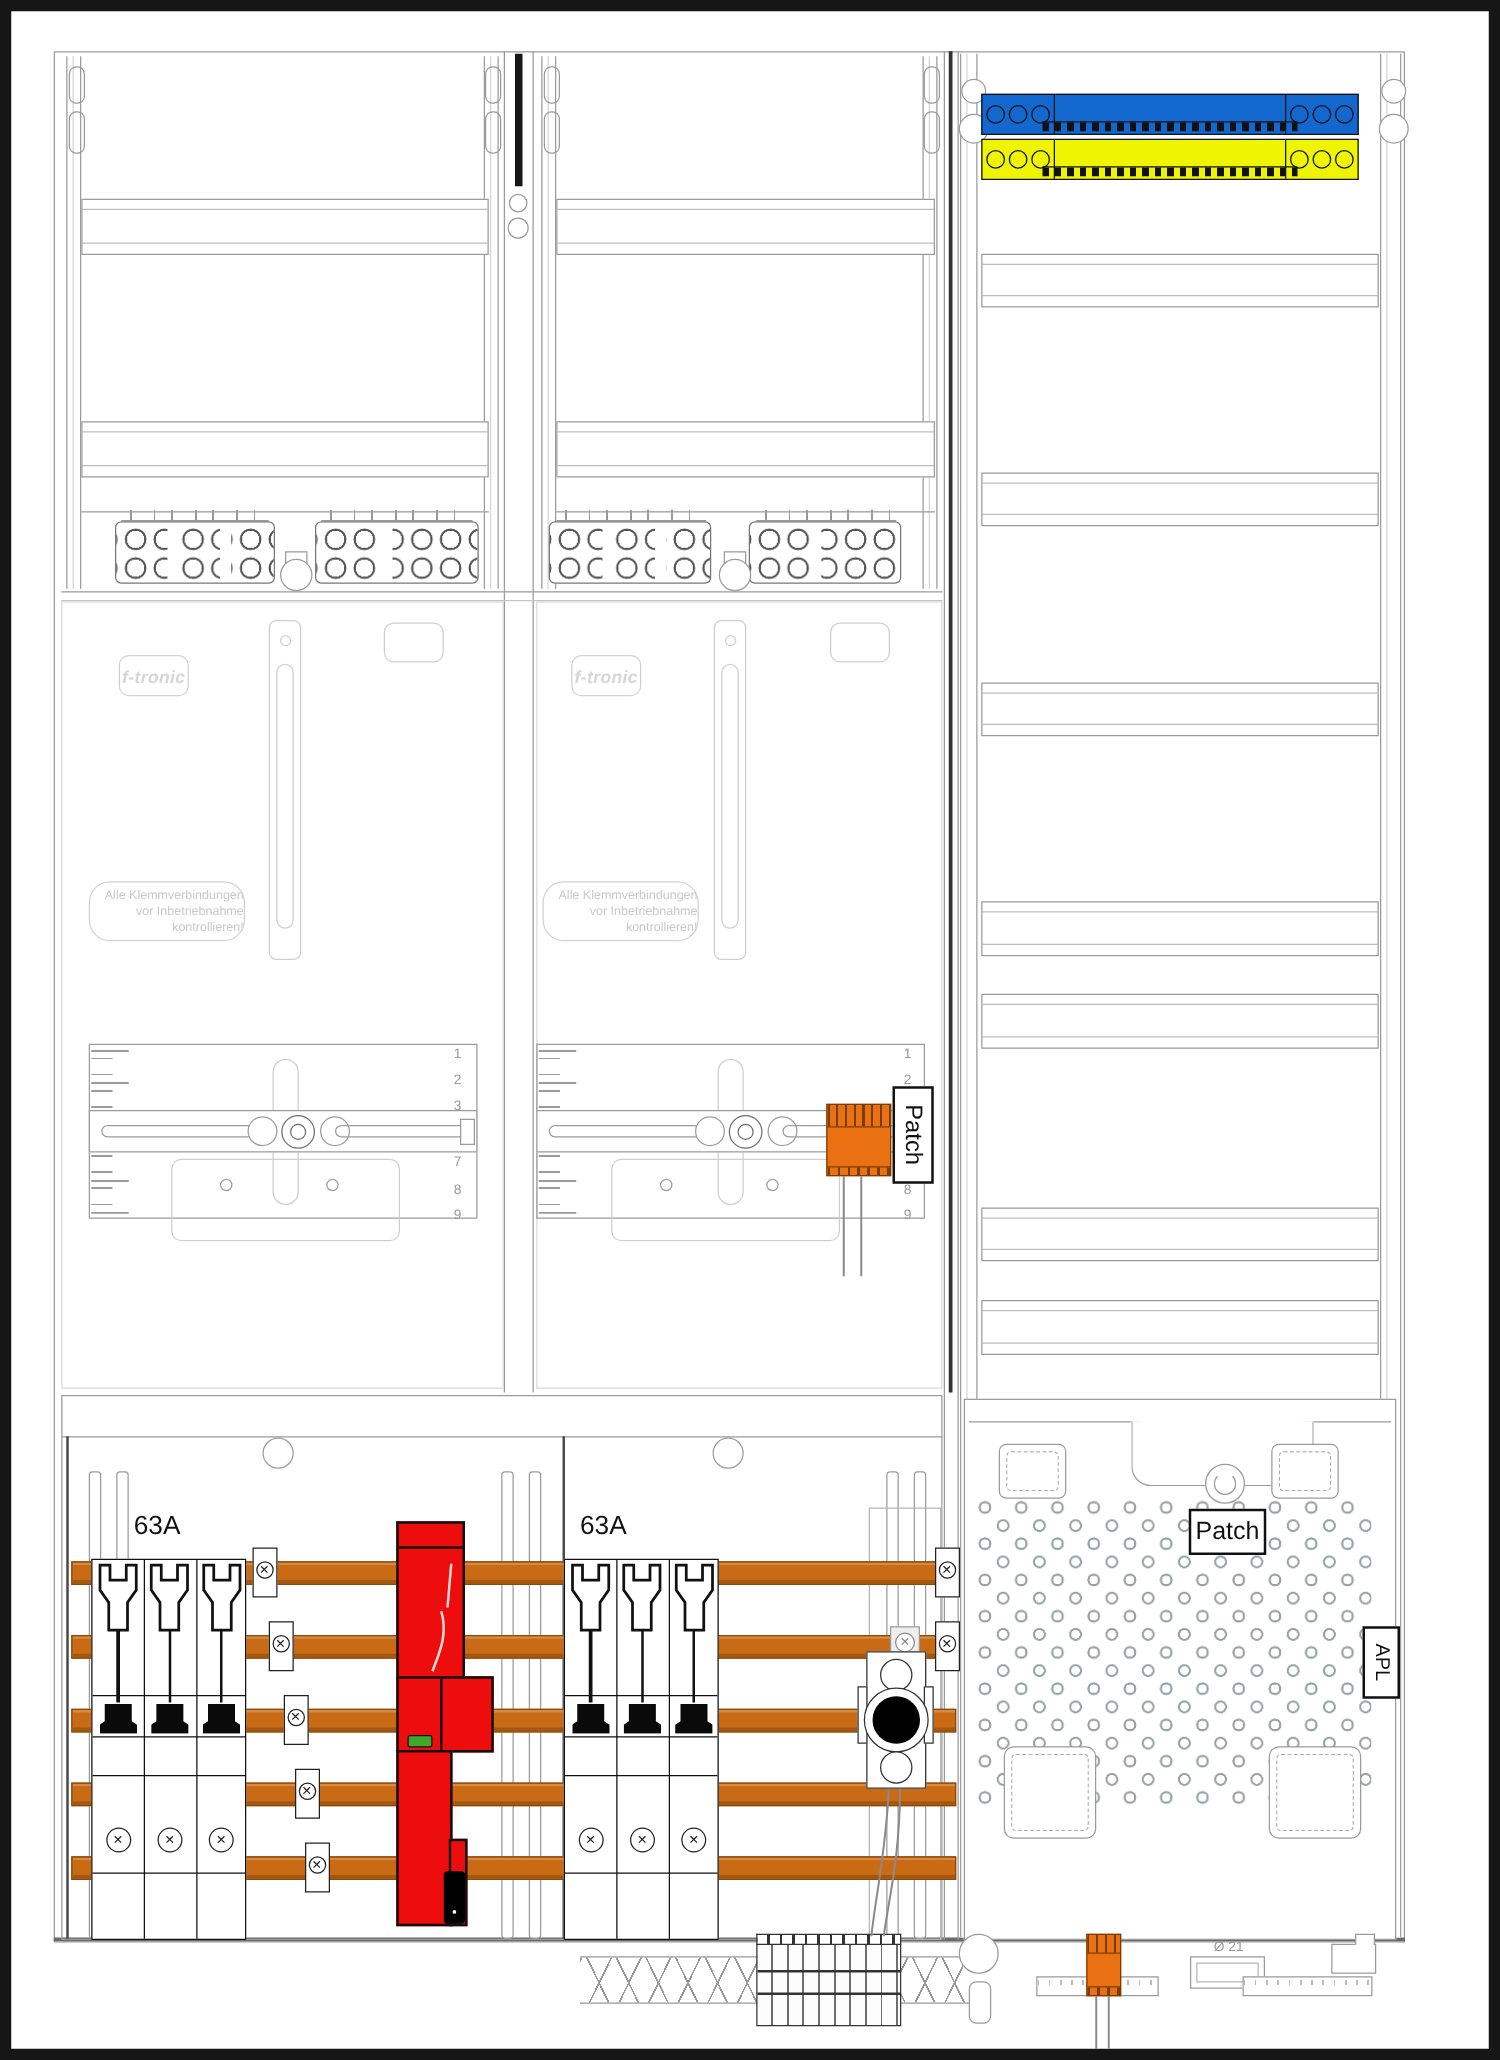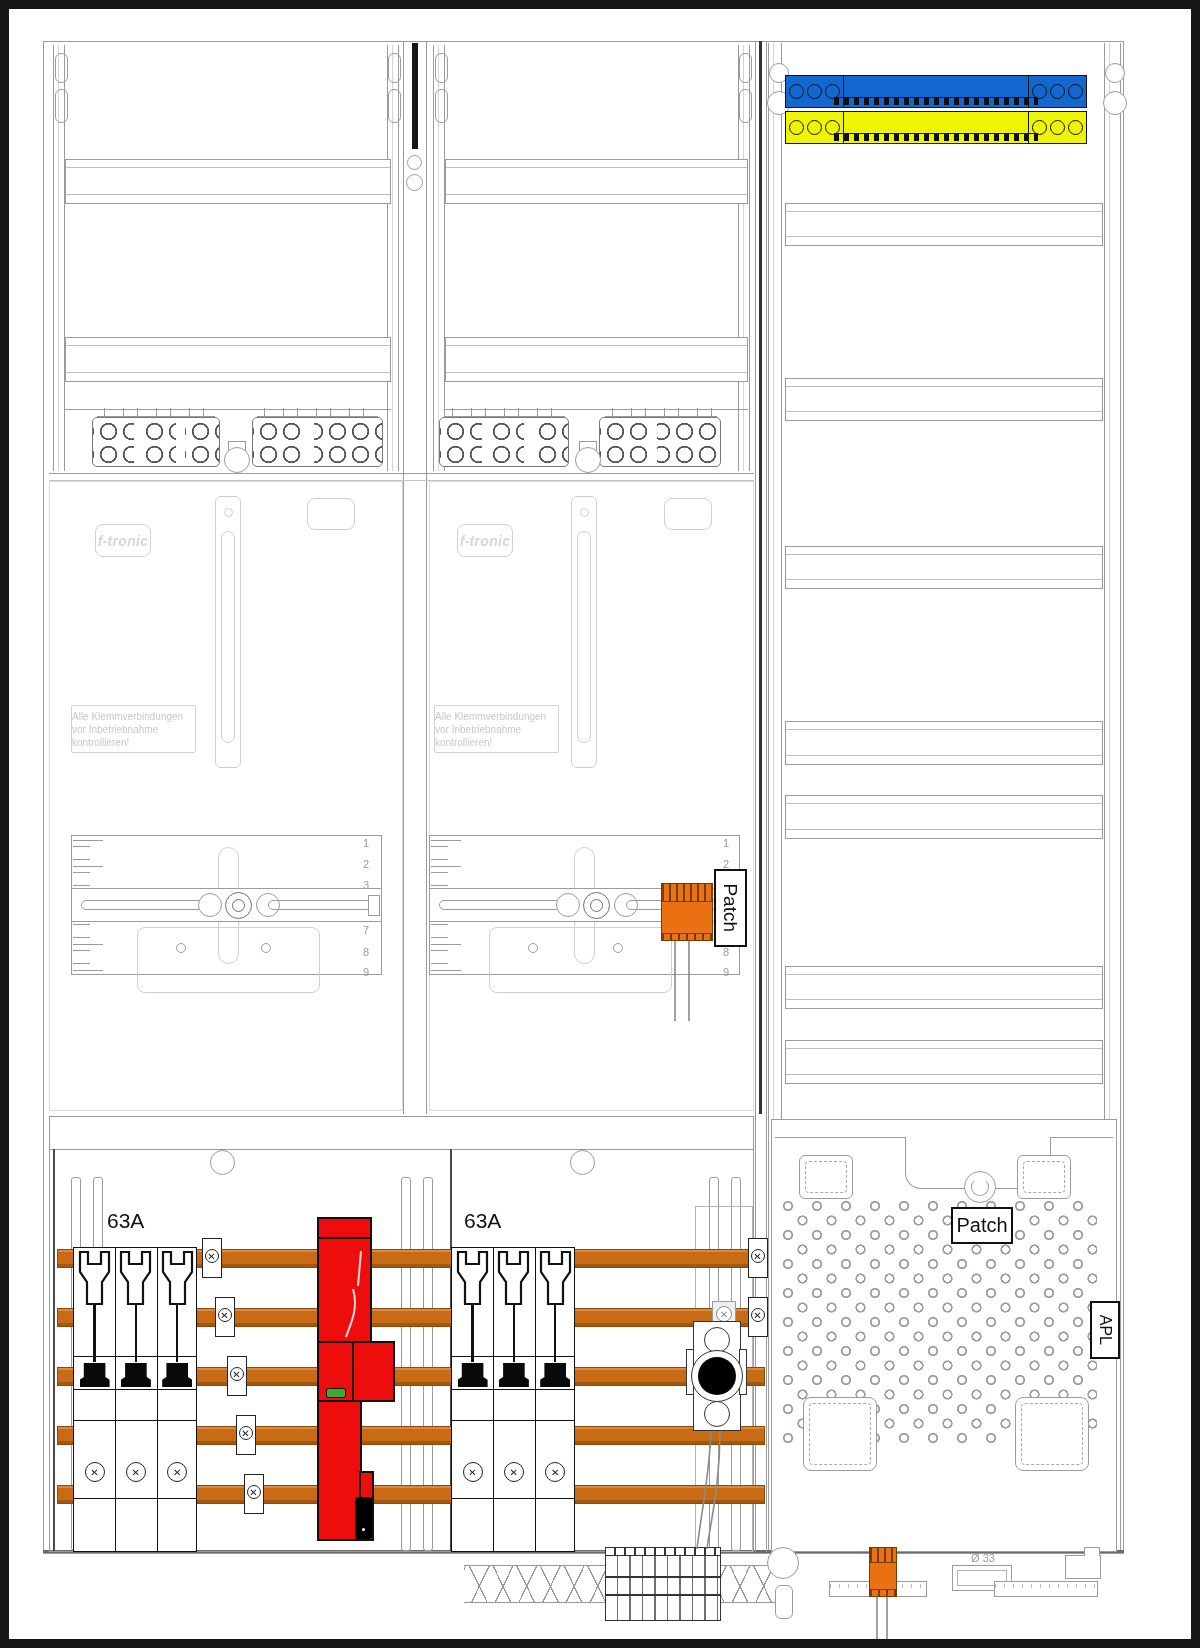--- a/index.html
+++ b/index.html
@@ -46,22 +46,22 @@
   .connbox{position:absolute;width:20px;height:40px;background:#fff;border:1.6px solid #222;z-index:3}
   .breaker{position:absolute;width:124px;height:305px;background:#fff;border:1.8px solid #111;z-index:3}
   .bline{position:absolute;left:0;right:0;height:1.3px;background:#111}
   .vdiv{position:absolute;top:0;bottom:0;width:1.3px;background:#111}
   .stem{position:absolute;width:2.4px;background:#111}
   .cap{position:absolute;width:30px;height:24px;background:#0a0a0a;
     clip-path:polygon(14% 0,86% 0,86% 58%,100% 70%,100% 100%,0 100%,0 70%,14% 58%)}
   .red{background:var(--sls-red,#EE0D0D);border:2px solid #111;position:absolute;z-index:4}
   .vtext{writing-mode:vertical-rl;transform:rotate(180deg);text-align:center;display:flex;align-items:center;justify-content:center}
   .label-box{background:#fff;border:2px solid #111;color:#111;display:flex;align-items:center;justify-content:center;z-index:6}
-  .warn{border:1.4px solid #d2d2d2;border-radius:2px;color:#c9c9c9;font-size:10px;line-height:1.3;
-    text-align:left;display:flex;flex-direction:column;justify-content:center}
+  .warn{border:1.4px solid #d2d2d2;border-radius:17px;color:#c9c9c9;font-size:10px;line-height:1.3;
+    text-align:right;display:flex;flex-direction:column;justify-content:center}
   .brand{border:1.4px solid #d2d2d2;border-radius:8px;color:#d6d6d6;font-weight:bold;font-size:14px;
     font-style:italic;display:flex;align-items:center;justify-content:center;letter-spacing:.3px}
   .screwbig{position:absolute;border:1.6px solid #6e6e6e;border-radius:50%;background:#fff}
   .screwbig::after{content:"";position:absolute;inset:6px;border:1.7px solid #6e6e6e;border-radius:50%}
   .dashinner{position:absolute;inset:5px;border:1px dashed #aaa;border-radius:4px}
   .tstripbody{background:repeating-linear-gradient(90deg,#fdfdfd 0 11px,#6e6e6e 11px 12.5px);border:1.4px solid #333}
   .tteeth{background:repeating-linear-gradient(90deg,#fff 0 8px,#333 8px 10px);border:1px solid #333;border-bottom:none}
   .orangeconn{position:absolute;border:1.6px solid #7a3c05;background:var(--connector-orange,#E97112);z-index:5}
   .orangeconn .stripes{position:absolute;left:0;right:0;top:0;height:18px;border-bottom:1.4px solid #7a3c05;
     background:repeating-linear-gradient(90deg,#7a3c05 0 1.6px,rgba(0,0,0,0) 1.6px 7px)}
@@ -411,21 +411,21 @@
   <div class="abs label-box vtext" style="left:1081px;top:1292px;width:30px;height:58px;font-size:16px">
     <span class="vtext">APL</span>
   </div>
 
   <div class="abs o1 r50 w" style="left:758px;top:1538px;width:32px;height:32px"></div>
   <div class="abs o1 r6 w" style="left:766px;top:1576px;width:18px;height:34px"></div>
   <div class="orangeconn" style="left:860px;top:1538px;width:28px;height:50px">
     <div class="stripes" style="height:15px"></div>
     <div class="feet"></div>
   </div>
-  <div class="abs" style="left:945px;top:1543px;width:58px;text-align:center;font-size:11px;color:#9b9b9b">Ø 33</div>
+  <div class="abs" style="left:945px;top:1543px;width:58px;text-align:center;font-size:11px;color:#9b9b9b">Ø 21</div>
   <div class="abs o1 w" style="left:943px;top:1556px;width:60px;height:26px;border-width:1.5px">
     <div style="position:absolute;inset:4px;border:1px solid #b5b5b5"></div>
   </div>
   <div class="abs o1 w" style="left:1056px;top:1546px;width:36px;height:24px">
     <div style="position:absolute;left:18px;top:-9px;width:16px;height:9px;border:1px solid #9b9b9b;border-bottom:none;background:#fff"></div>
   </div>
   <div class="abs railrow" style="left:820px;top:1572px;width:98px;height:16px"></div>
   <div class="abs railrow" style="left:985px;top:1572px;width:104px;height:16px"></div>
 
   <svg class="abs" style="left:0;top:0;z-index:7;pointer-events:none" width="1200" height="1648" viewBox="0 0 1200 1648">

